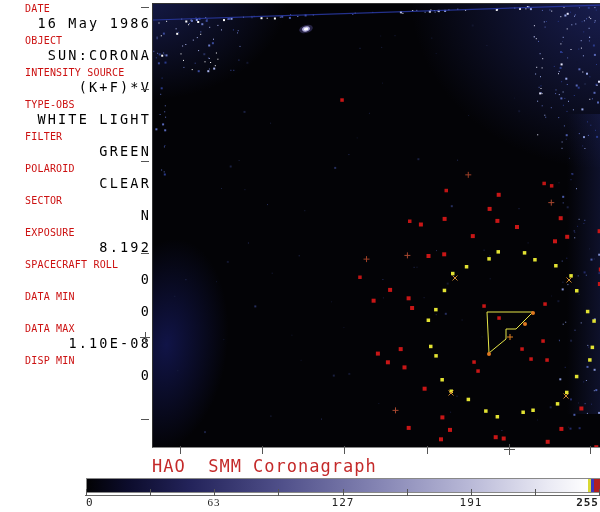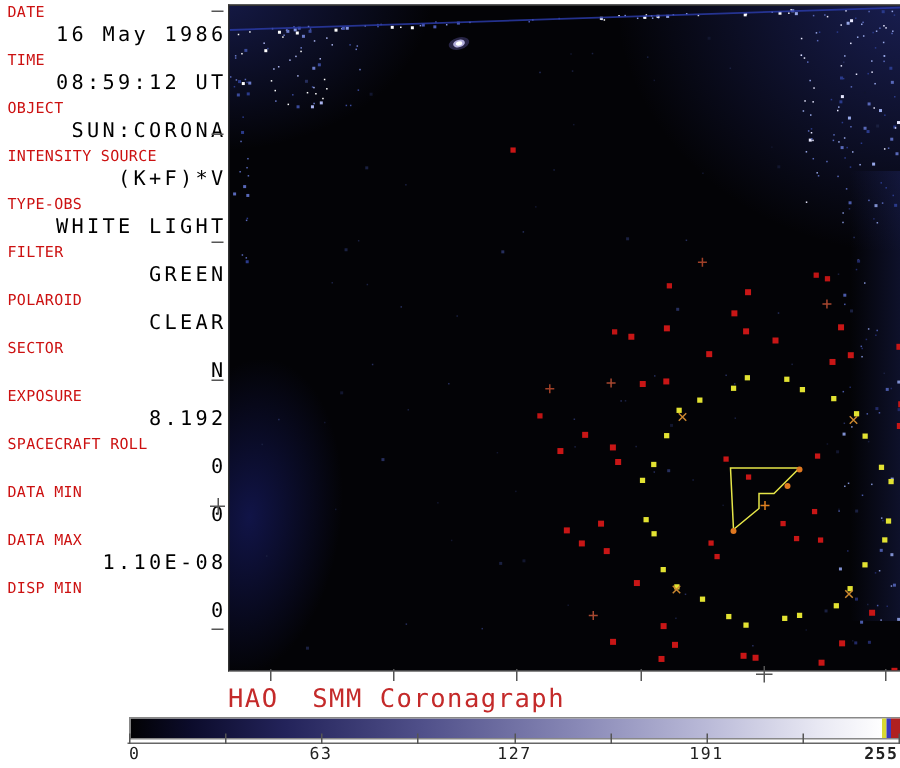--- a/index.html
+++ b/index.html
@@ -1,21 +1,21 @@
 <!DOCTYPE html>
 <html style="--label-color: #cc1111; --value-color: #000000; --image-bg: #030306; --axis-color: #555555; --title-color: #c42a2a; --cbar-label-color: #222222;"><head>
 <meta charset="utf-8">
 <style>
   html,body{margin:0;padding:0;background:#fff;}
   .page{position:relative;width:600px;height:512px;background:#fff;overflow:hidden;
         font-family:"DejaVu Sans Mono","Liberation Mono",monospace;}
   
   .sidebar{position:absolute;left:0;top:0;width:151px;height:512px;background:#fff;
            padding:3px 0 0 5px;box-sizing:border-box;}
-  .field{margin-bottom:4px;}
+  .field{margin-bottom:4px;margin-left:20px;}
   .flabel{font-size:10px;line-height:12px;letter-spacing:0.2px;color:var(--label-color);white-space:pre;}
   .fvalue{font-size:13.5px;line-height:16px;letter-spacing:2.2px;color:var(--value-color);white-space:pre;text-align:right;}
   
   .image-frame{position:absolute;left:152px;top:3px;width:448px;height:443px;
                background:var(--image-bg);overflow:hidden;
                border-top:1px solid #333;border-left:1px solid #333;border-bottom:1px solid #888;
                box-sizing:content-box;}
   .glow{position:absolute;pointer-events:none;}
   .glow-tl{left:-12px;top:-12px;width:150px;height:110px;
            background:radial-gradient(ellipse at 0% 0%, rgba(42,52,145,.50), rgba(42,52,145,0) 70%);}
@@ -41,24 +41,20 @@
 </style>
 </head>
 <body>
 
 <div class="page">
 
   <aside class="sidebar">
     <div class="field">
         <div class="flabel">DATE</div>
         <div class="fvalue">16 May 1986</div>
-      </div>
-    <div class="field">
-        <div class="flabel">TIME</div>
-        <div class="fvalue">08:59:12 UT</div>
       </div>
     <div class="field">
         <div class="flabel">OBJECT</div>
         <div class="fvalue">SUN:CORONA</div>
       </div>
     <div class="field">
         <div class="flabel">INTENSITY SOURCE</div>
         <div class="fvalue">(K+F)*V</div>
       </div>
     <div class="field">
@@ -644,19 +640,19 @@
       <div class="cbar-tick" style="left: 86px;"></div>
       <div class="cbar-tick" style="left: 150px;"></div>
       <div class="cbar-tick" style="left: 214px;"></div>
       <div class="cbar-tick" style="left: 278px;"></div>
       <div class="cbar-tick" style="left: 343px;"></div>
       <div class="cbar-tick" style="left: 407px;"></div>
       <div class="cbar-tick" style="left: 471px;"></div>
       <div class="cbar-tick" style="left: 535px;"></div>
       <div class="cbar-tick" style="left: 599px;"></div>
       <div class="cbar-label" style="left: 86px; transform: none;">0</div>
-      <div class="cbar-label" style="left: 214px; transform: translateX(-50%);">63</div>
+      <div class="cbar-label" style="left: 214px; transform: translateX(-50%); font-family: Liberation Serif, serif;">63</div>
       <div class="cbar-label" style="left: 343px; transform: translateX(-50%);">127</div>
       <div class="cbar-label" style="left: 471px; transform: translateX(-50%);">191</div>
       <div class="cbar-label" style="left: 599px; transform: translateX(-100%); font-weight: bold;">255</div>
     </div>
 
 </div>
 
 </body></html>

